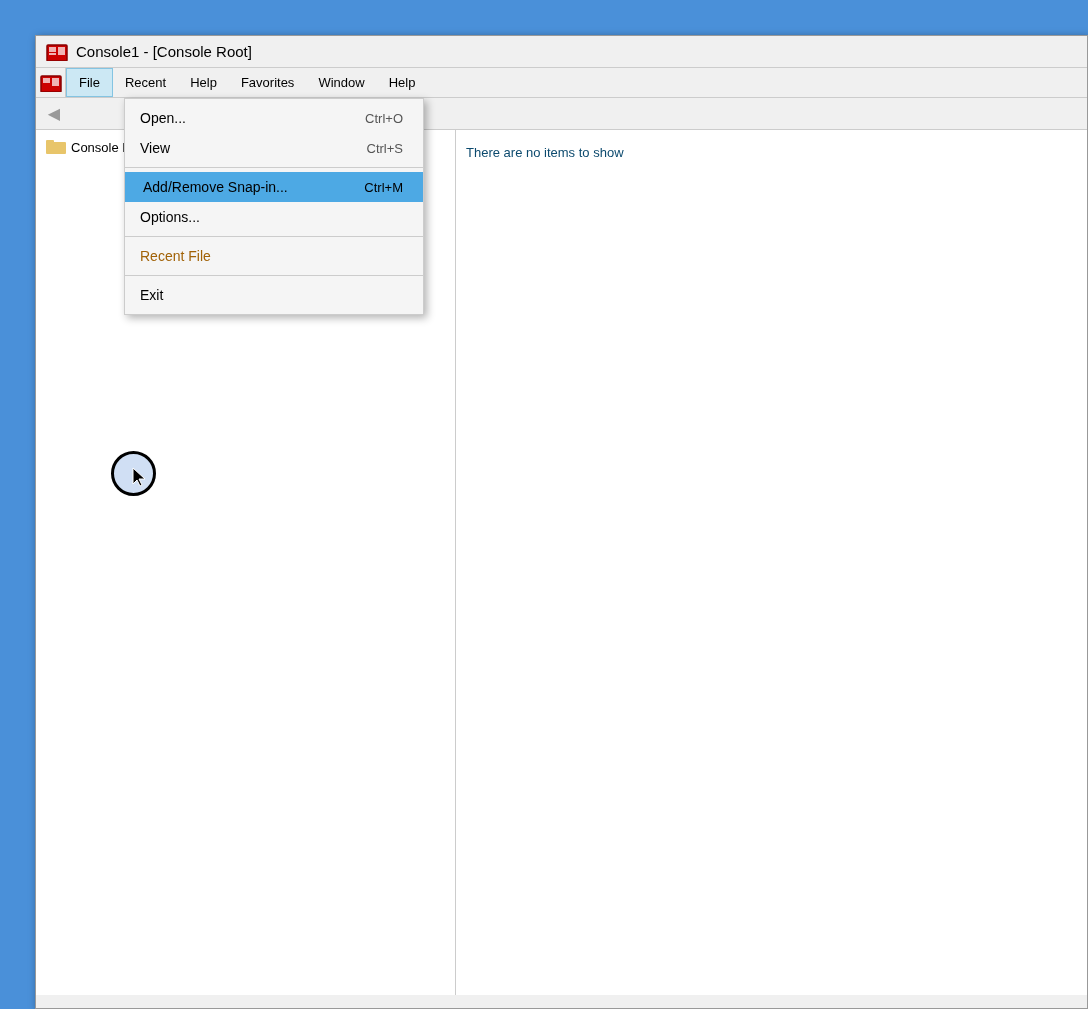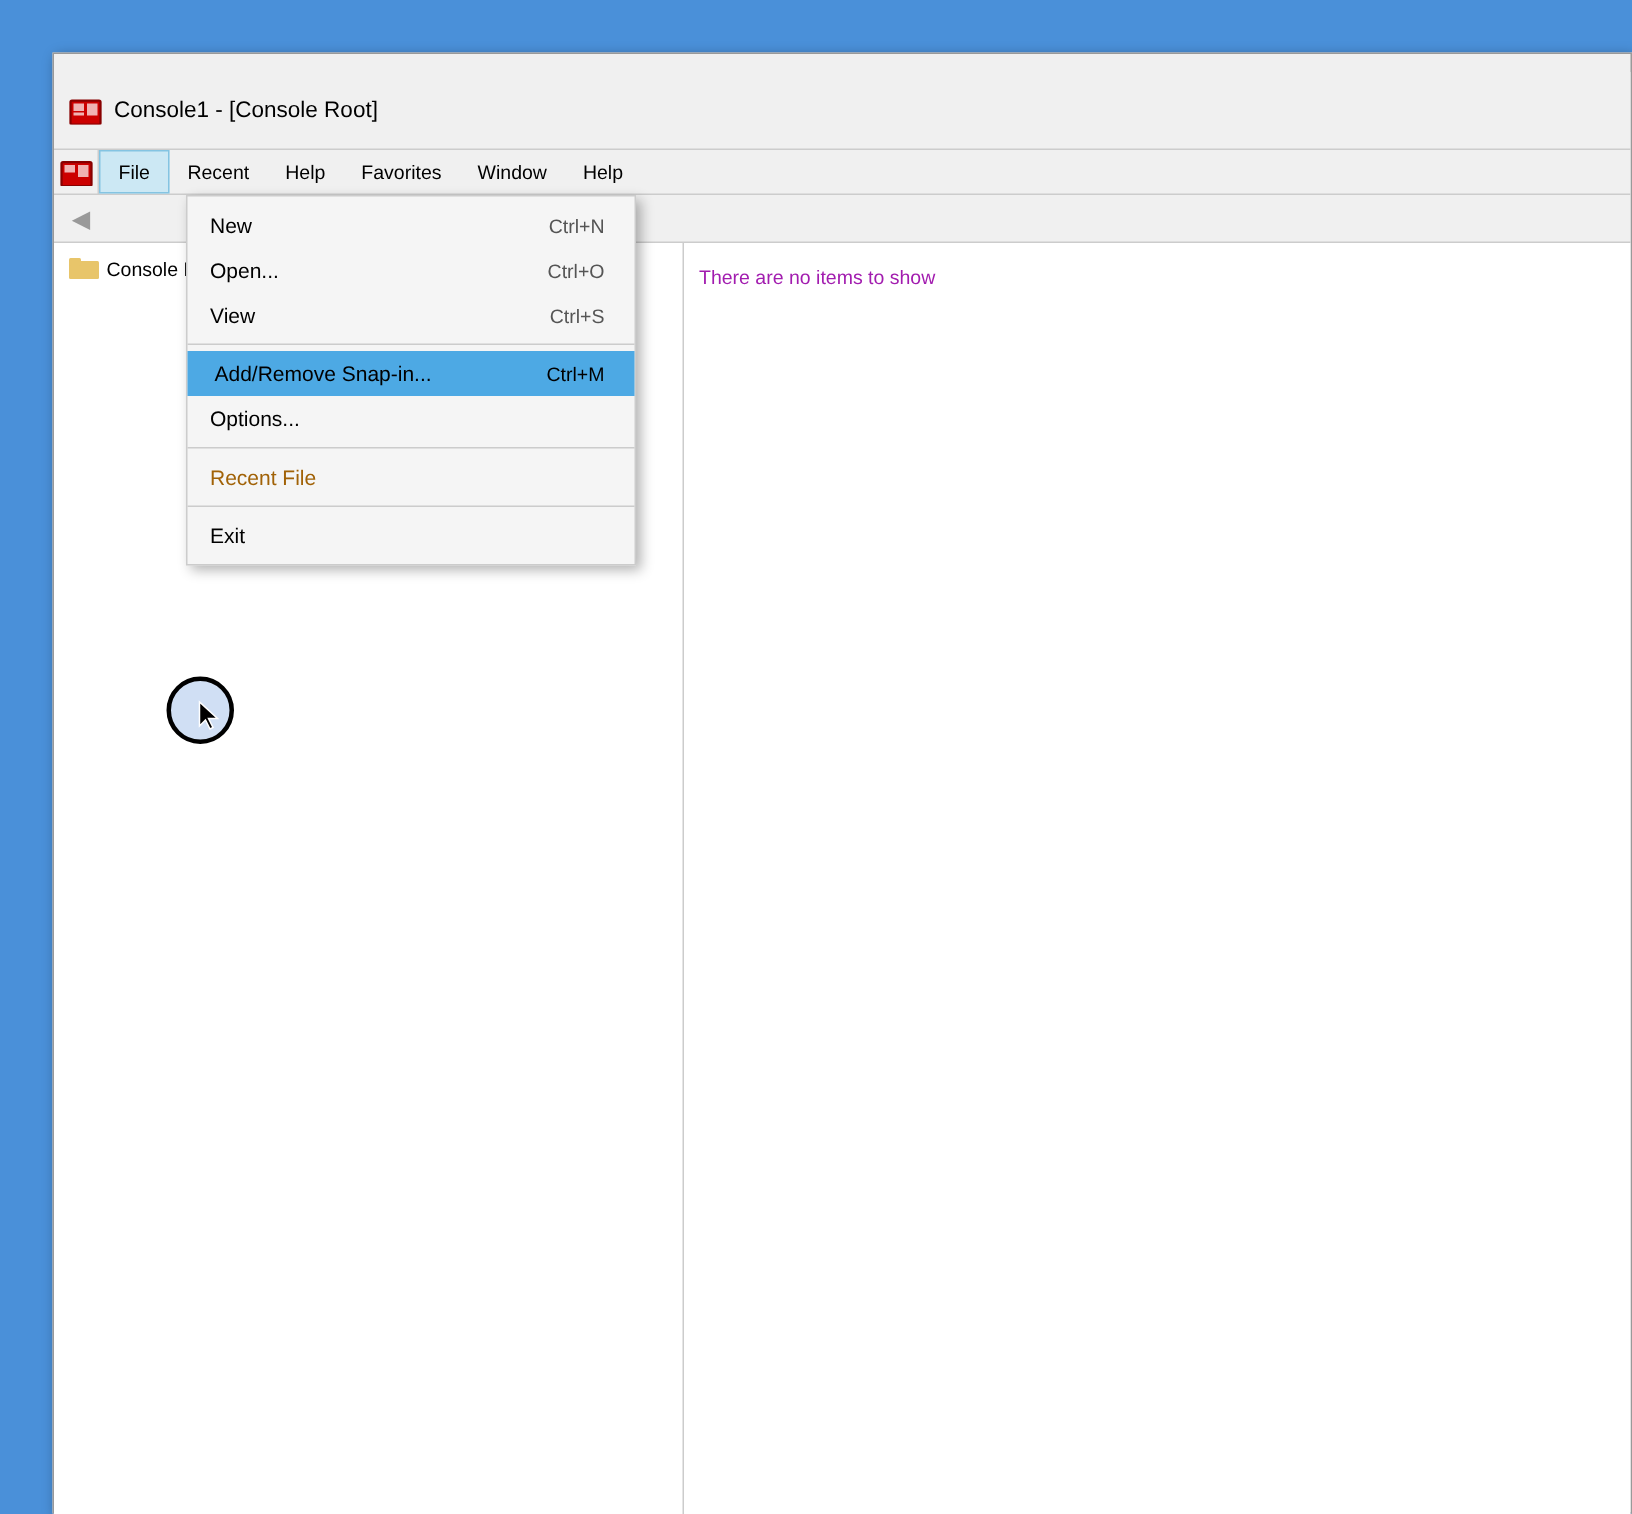--- a/index.html
+++ b/index.html
@@ -26,22 +26,21 @@
       border: 1px solid #999;
       box-shadow: 2px 2px 8px rgba(0,0,0,0.4);
     }
 
     .title-bar {
       display: flex;
       align-items: center;
       background: #f0f0f0;
       padding: 8px 10px;
       border-bottom: 1px solid #ccc;
-      height: 52px;
-      margin-top: 12px;
+      height: 32px;
     }
 
     .title-bar-icon {
       width: 22px;
       height: 22px;
       margin-right: 8px;
       display: flex;
       align-items: center;
       justify-content: center;
     }
@@ -130,21 +129,21 @@
       flex: 1;
       background: #fff;
       padding: 10px;
       display: flex;
       align-items: flex-start;
       justify-content: flex-start;
     }
 
     .no-items-text {
       font-size: 13px;
-      color: #a21caf;
+      color: #0c4a6e;
       padding-top: 5px;
     }
 
     .dropdown-menu {
       position: absolute;
       top: 30px;
       left: 88px;
       background: #f5f5f5;
       border: 1px solid #ccc;
       box-shadow: 3px 3px 8px rgba(0,0,0,0.3);
@@ -253,24 +252,20 @@
     </div>
     <div class="menu-item">
       <span>Window</span>
     </div>
     <div class="menu-item">
       <span>Help</span>
     </div>
 
     <div class="dropdown-menu">
 
-      <div class="dropdown-menu-item">
-        <span>New</span>
-        <span class="shortcut">Ctrl+N</span>
-      </div>
 
       <div class="dropdown-menu-item">
         <span>Open...</span>
         <span class="shortcut">Ctrl+O</span>
       </div>
 
       <div class="dropdown-menu-item">
         <span>View</span>
         <span class="shortcut">Ctrl+S</span>
       </div>

